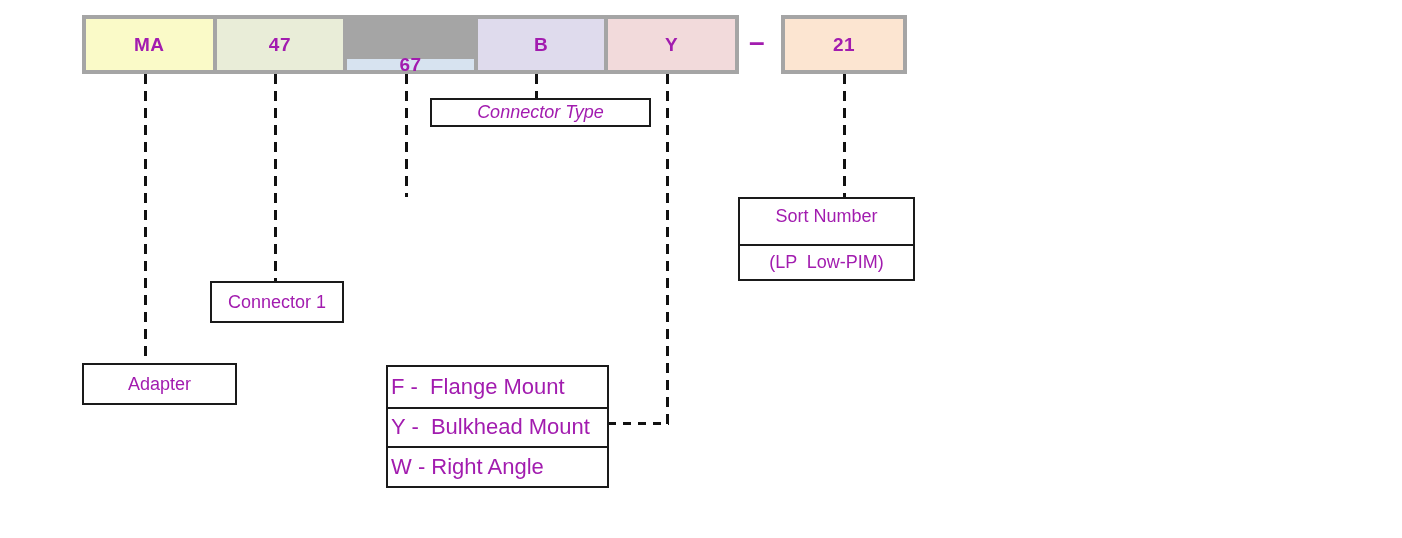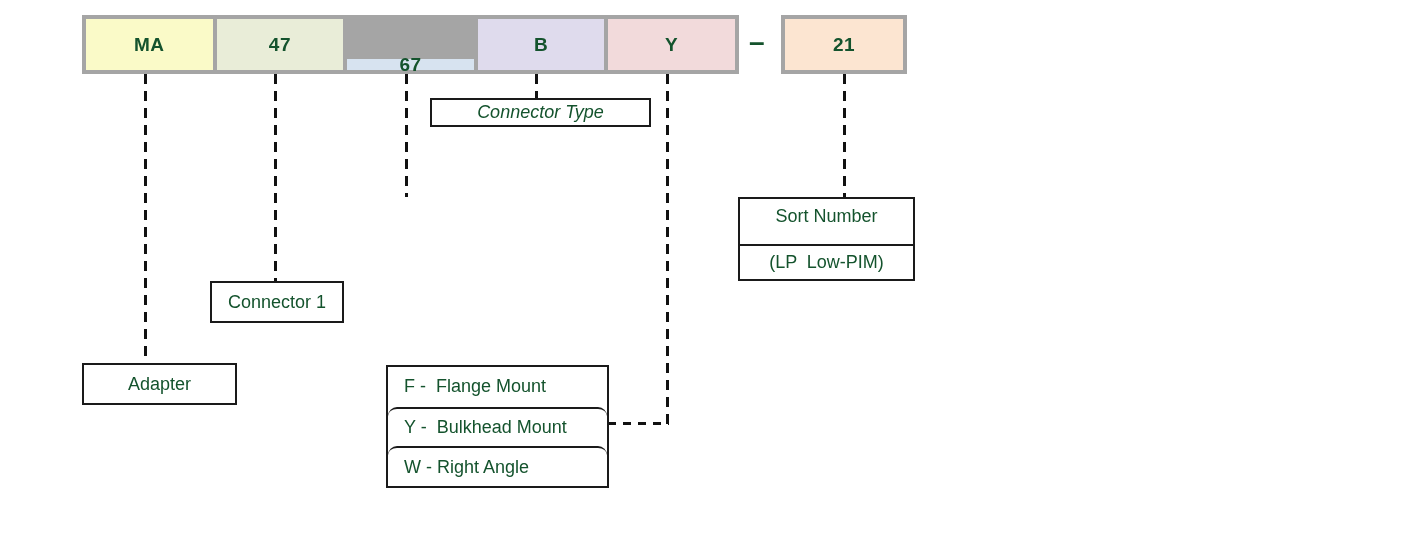--- a/index.html
+++ b/index.html
@@ -2,21 +2,21 @@
 <html><head>
 <meta charset="utf-8">
 <style>
   html, body { margin: 0; padding: 0; background: #fff; }
   #canvas {
     position: relative;
     width: 1402px;
     height: 538px;
     background: #ffffff;
     font-family: "Liberation Sans", sans-serif;
-    color: #14532d;
+    color: #a21caf;
     overflow: hidden;
   }
 
   
   .code-row {
     position: absolute;
     left: 82px; top: 15px;
     width: 657px; height: 59px;
     display: flex;
     border: 4px solid #A5A5A5;
@@ -113,24 +113,23 @@
     width: 223px; height: 123px;
     border: 2px solid #1A1A1A;
     box-sizing: border-box;
     background: #fff;
     display: grid;
     grid-template-rows: 1fr 1fr 1fr;
   }
   .mount-list .row {
     display: flex;
     align-items: center;
-    padding-left: 16px;
-    font-size: 18px;
+    padding-left: 3px;
+    font-size: 22px;
     white-space: pre;
-    border-radius: 9px;
   }
   .mount-list .row + .row { border-top: 2px solid #1A1A1A; }
 </style>
 </head>
 <body>
 
 <div id="canvas">
 
   <div class="code-row">
     <div class="code-cell" style="background-color: rgb(250, 250, 200);">MA</div>

